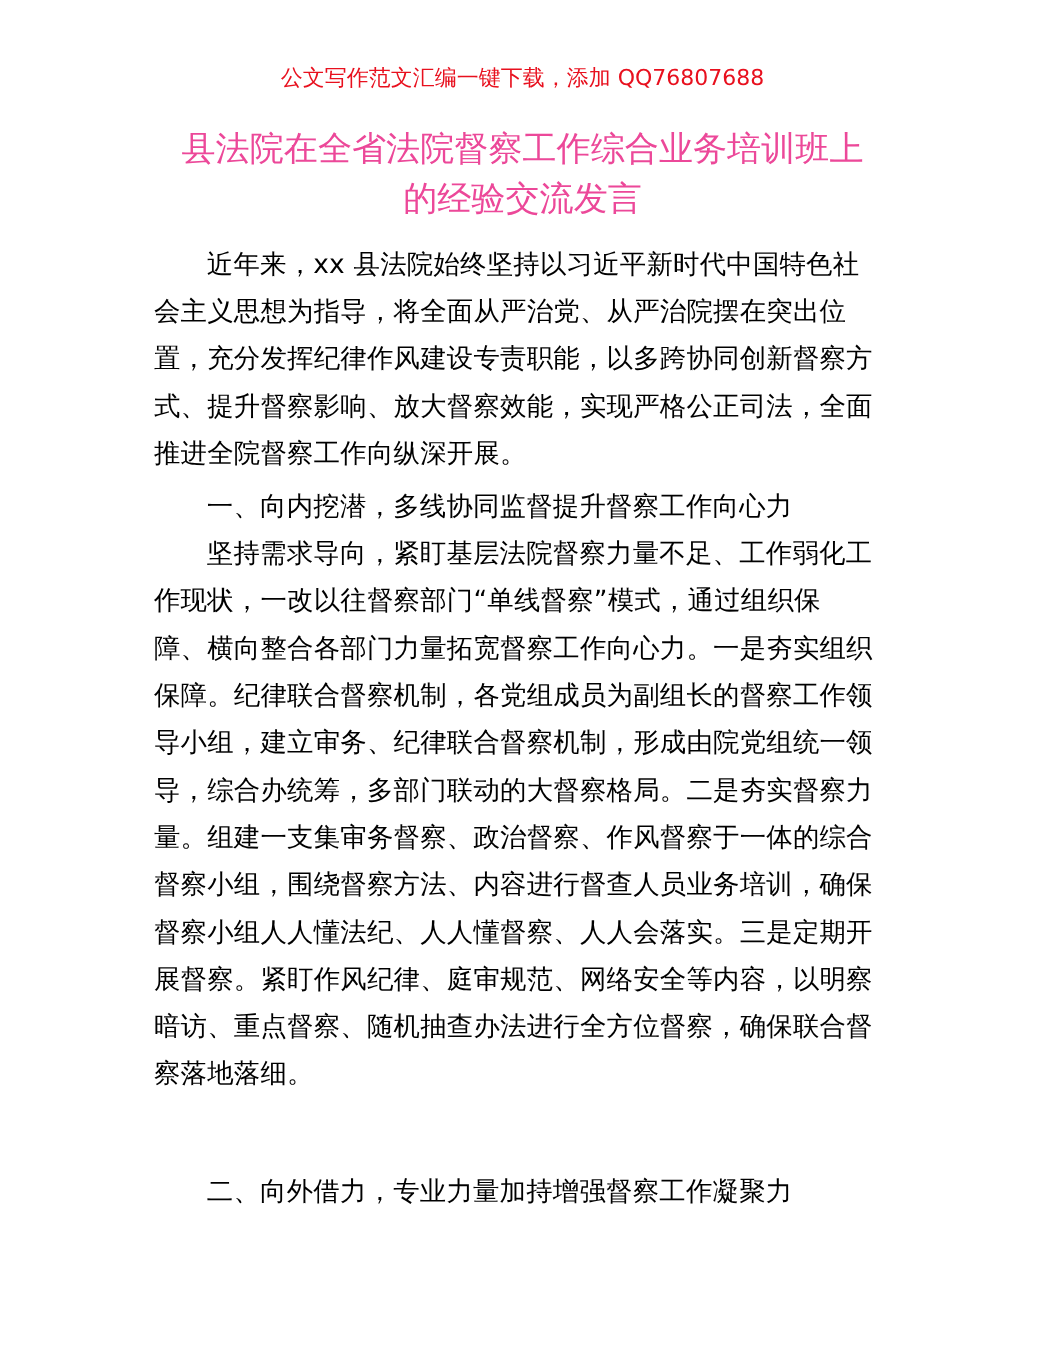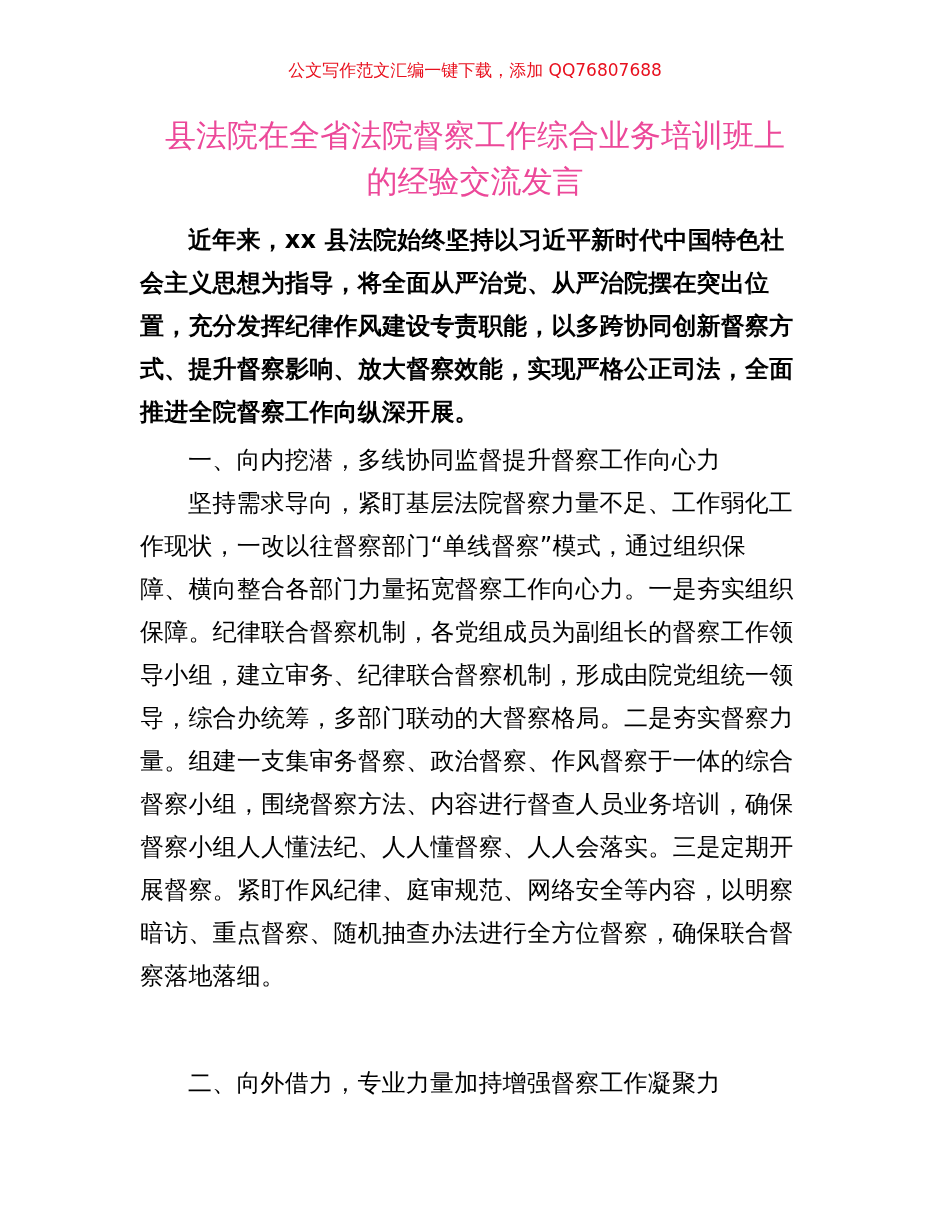--- a/index.html
+++ b/index.html
@@ -1,36 +1,36 @@
 <!DOCTYPE html>
 <html><head>
   <meta charset="utf-8">
   <style>
     html, body { margin: 0; padding: 0; background: #ffffff; }
     body { width: 950px; height: 1230px; position: relative; overflow: hidden;
       font-family: "DejaVu Sans", "Liberation Sans", sans-serif; color: #000; }
     .header-note { position: absolute; top: 58px; left: 0; width: 950px; text-align: center;
-      font-size: 17px; color: #e8101e; letter-spacing: 0px; line-height: 24px; }
+      font-size: 20px; color: #e8101e; letter-spacing: 0px; line-height: 24px; }
     .title { position: absolute; top: 112px; left: 140px; width: 670px; text-align: center;
       font-size: 31px; line-height: 46px; color: #ec4899; }
     .body-text { position: absolute; left: 140px; width: 670px; font-size: 24px;
       line-height: 43px; color: #000; text-align: justify; text-align-last: left; letter-spacing: 0.2px; }
     .line { display: block; white-space: nowrap; }
   </style>
 </head>
 <body>
 
 <div class="header-note">公文写作范文汇编一键下载，添加 QQ76807688</div>
 
 <div class="title">
   <span class="line">县法院在全省法院督察工作综合业务培训班上</span>
   <span class="line">的经验交流发言</span>
 </div>
 
-<div class="body-text" style="top:219px;font-weight:bold;">
+<div class="body-text" style="top:219px;">
   <span class="line" style="padding-left:48px;">近年来，xx 县法院始终坚持以习近平新时代中国特色社</span>
   <span class="line">会主义思想为指导，将全面从严治党、从严治院摆在突出位</span>
   <span class="line">置，充分发挥纪律作风建设专责职能，以多跨协同创新督察方</span>
   <span class="line">式、提升督察影响、放大督察效能，实现严格公正司法，全面</span>
   <span class="line">推进全院督察工作向纵深开展。</span>
 </div>
 
 <div class="body-text" style="top:439px;">
   <span class="line" style="padding-left:48px;">一、向内挖潜，多线协同监督提升督察工作向心力</span>
 </div>

